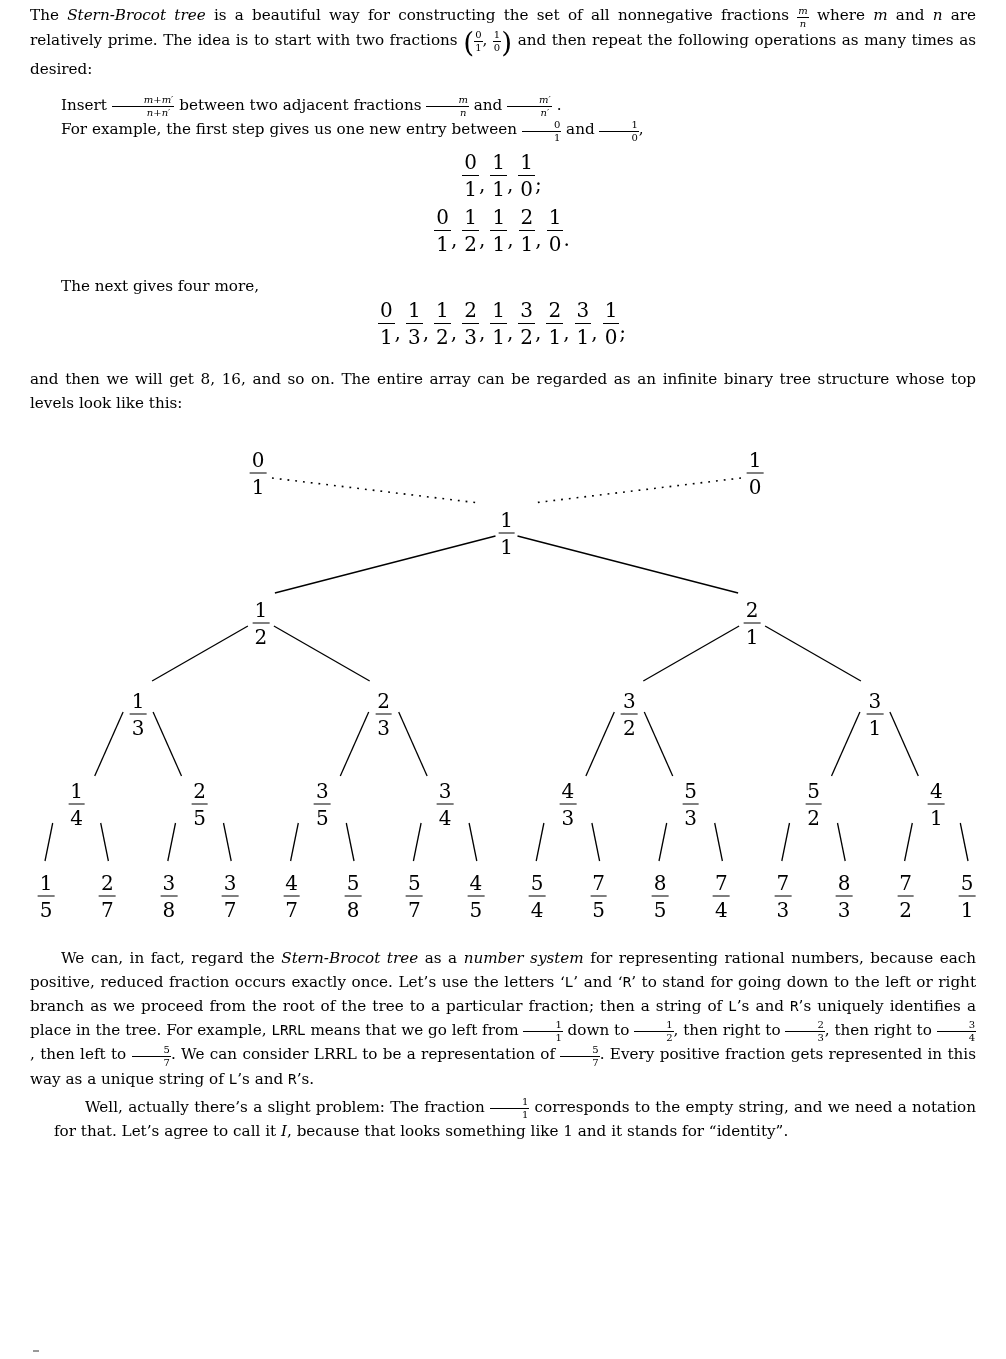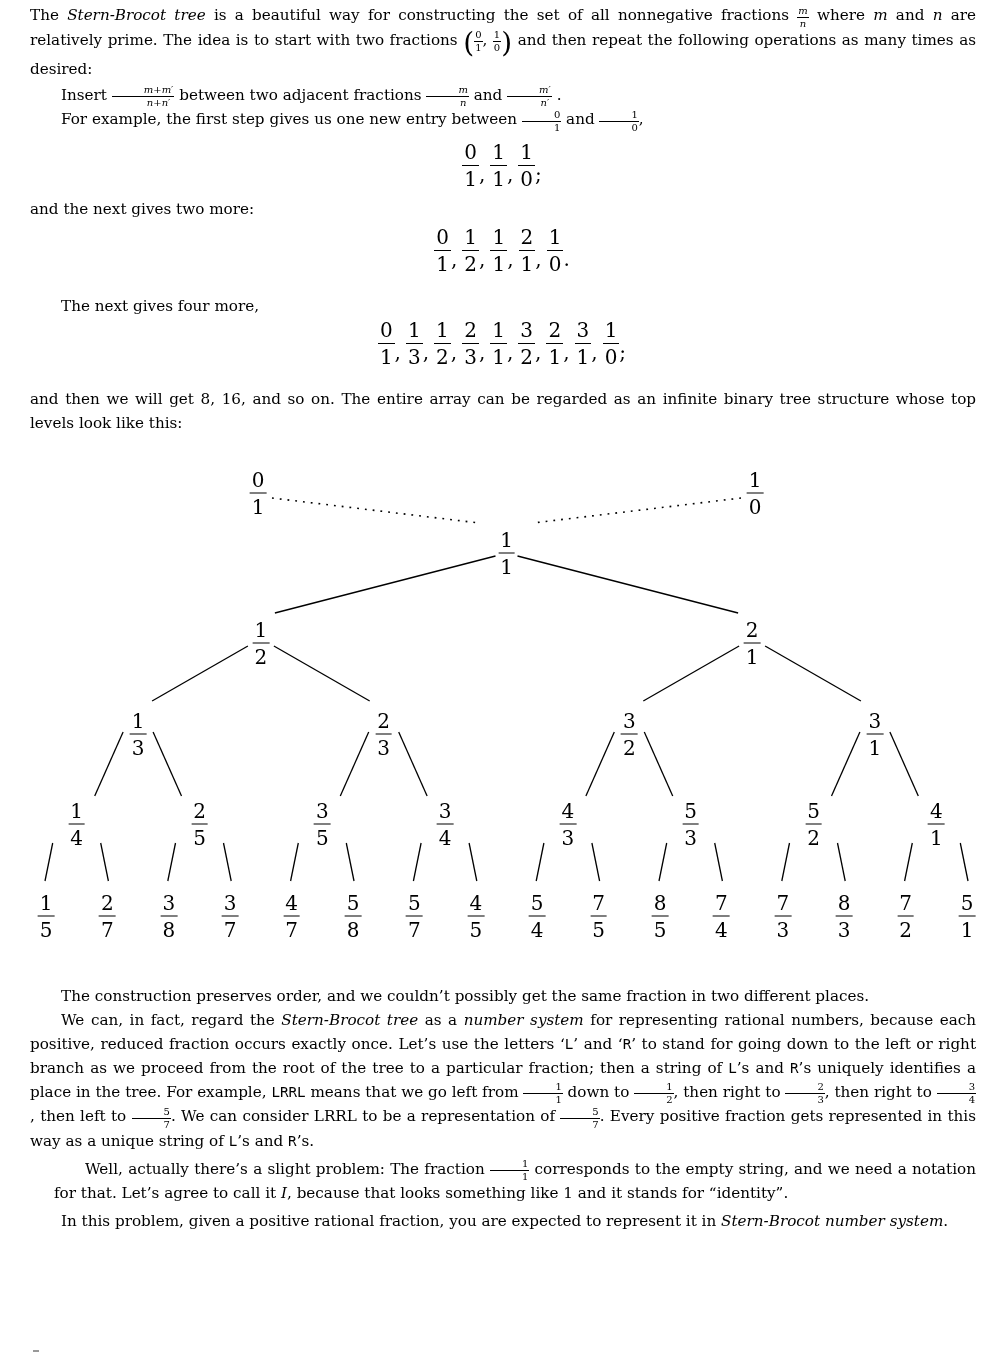--- a/index.html
+++ b/index.html
@@ -36,24 +36,23 @@
          font-size:20px;line-height:1;white-space:nowrap;}
   .tfrac .fn{display:block;padding:0 2px 3px;}
   .tfrac .fd{display:block;border-top:1.6px solid #000;padding:3px 2px 0;}
   .mark{position:absolute;left:33px;top:1350px;width:6px;height:2px;background:#999;}
 </style>
 </head>
 <body>
 
 <div id="doc">
     <p class="">The <i>Stern-Brocot tree</i> is a beautiful way for constructing the set of all nonnegative fractions <span class="if it"><span class="fn">m</span><span class="fd">n</span></span> where <i>m</i> and <i>n</i> are relatively prime. The idea is to start with two fractions <span class="bigp">(</span><span class="if"><span class="fn">0</span><span class="fd">1</span></span>, <span class="if"><span class="fn">1</span><span class="fd">0</span></span><span class="bigp">)</span> and then repeat the following operations as many times as desired:</p>
-    <p class="indent" style="margin-top: 2px;">Insert <span class="if it"><span class="fn">m+m′</span><span class="fd">n+n′</span></span> between two adjacent fractions <span class="if it"><span class="fn">m</span><span class="fd">n</span></span> and <span class="if it"><span class="fn">m′</span><span class="fd">n′</span></span> .</p>
+    <p class="indent" style="margin-top: 12px;">Insert <span class="if it"><span class="fn">m+m′</span><span class="fd">n+n′</span></span> between two adjacent fractions <span class="if it"><span class="fn">m</span><span class="fd">n</span></span> and <span class="if it"><span class="fn">m′</span><span class="fd">n′</span></span> .</p>
     <p class="indent">For example, the first step gives us one new entry between <span class="if"><span class="fn">0</span><span class="fd">1</span></span> and <span class="if"><span class="fn">1</span><span class="fd">0</span></span>,</p>
     <div class="eq" style="margin-top: 10px;"><span class="frac"><span class="fn">0</span><span class="fd">1</span></span><span class="sep">,</span><span class="frac"><span class="fn">1</span><span class="fd">1</span></span><span class="sep">,</span><span class="frac"><span class="fn">1</span><span class="fd">0</span></span><span class="sep">;</span></div>
-    <p class="" style="margin-top: 6px;">and the next gives two more:</p>
     <div class="eq" style="margin-top: 6px;"><span class="frac"><span class="fn">0</span><span class="fd">1</span></span><span class="sep">,</span><span class="frac"><span class="fn">1</span><span class="fd">2</span></span><span class="sep">,</span><span class="frac"><span class="fn">1</span><span class="fd">1</span></span><span class="sep">,</span><span class="frac"><span class="fn">2</span><span class="fd">1</span></span><span class="sep">,</span><span class="frac"><span class="fn">1</span><span class="fd">0</span></span><span class="sep">.</span></div>
     <p class="indent" style="margin-top: 20px;">The next gives four more,</p>
     <div class="eq" style="margin-top: 2px;"><span class="frac"><span class="fn">0</span><span class="fd">1</span></span><span class="sep">,</span><span class="frac"><span class="fn">1</span><span class="fd">3</span></span><span class="sep">,</span><span class="frac"><span class="fn">1</span><span class="fd">2</span></span><span class="sep">,</span><span class="frac"><span class="fn">2</span><span class="fd">3</span></span><span class="sep">,</span><span class="frac"><span class="fn">1</span><span class="fd">1</span></span><span class="sep">,</span><span class="frac"><span class="fn">3</span><span class="fd">2</span></span><span class="sep">,</span><span class="frac"><span class="fn">2</span><span class="fd">1</span></span><span class="sep">,</span><span class="frac"><span class="fn">3</span><span class="fd">1</span></span><span class="sep">,</span><span class="frac"><span class="fn">1</span><span class="fd">0</span></span><span class="sep">;</span></div>
     <p class="" style="margin-top: 20px;">and then we will get 8, 16, and so on.  The entire array can be regarded as an infinite binary tree structure whose top levels look like this:</p>
     <div class="figure" style="margin-top: 26px;">
       <svg width="1006" height="505">
         <line x1="272" y1="37" x2="479" y2="62" stroke="#000" stroke-width="1.6" stroke-dasharray="1.8 6"></line>
         <line x1="741" y1="37" x2="533" y2="62" stroke="#000" stroke-width="1.6" stroke-dasharray="1.8 6"></line>
         <line x1="495.5" y1="95" x2="274.90000000000003" y2="152" stroke="#000" stroke-width="1.3"></line>
         <line x1="517.5" y1="95" x2="738.1" y2="152" stroke="#000" stroke-width="1.3"></line>
@@ -212,18 +211,16 @@
       </span>
       <span class="tfrac" style="left: 905.6px; top: 455px;">
         <span class="fn">7</span>
         <span class="fd">2</span>
       </span>
       <span class="tfrac" style="left: 967px; top: 455px;">
         <span class="fn">5</span>
         <span class="fd">1</span>
       </span>
     </div>
-    <p class="indent" style="margin-top: 18px;">The construction preserves order, and we couldn’t possibly get the same fraction in two different places.</p>
     <p class="indent">We can, in fact, regard the <i>Stern-Brocot tree</i> as a <i>number system</i> for representing rational numbers, because each positive, reduced fraction occurs exactly once. Let’s use the letters ‘<code>L</code>’ and ‘<code>R</code>’ to stand for going down to the left or right branch as we proceed from the root of the tree to a particular fraction; then a string of <code>L</code>’s and <code>R</code>’s uniquely identifies a place in the tree. For example, <code>LRRL</code> means that we go left from <span class="if"><span class="fn">1</span><span class="fd">1</span></span> down to <span class="if"><span class="fn">1</span><span class="fd">2</span></span>, then right to <span class="if"><span class="fn">2</span><span class="fd">3</span></span>, then right to <span class="if"><span class="fn">3</span><span class="fd">4</span></span>, then left to <span class="if"><span class="fn">5</span><span class="fd">7</span></span>. We can consider LRRL to be a representation of <span class="if"><span class="fn">5</span><span class="fd">7</span></span>. Every positive fraction gets represented in this way as a unique string of <code>L</code>’s and <code>R</code>’s.</p>
     <p class="indent" style="margin-top: 4px; margin-left: 24px;">Well, actually there’s a slight problem: The fraction <span class="if"><span class="fn">1</span><span class="fd">1</span></span> corresponds to the empty string, and we need a notation for that. Let’s agree to call it <i>I</i>, because that looks something like 1 and it stands for “identity”.</p>
-    <p class="indent" style="margin-top: 4px;">In this problem, given a positive rational fraction, you are expected to represent it in <i>Stern-Brocot number system</i>.</p>
   </div>
 <div class="mark"></div>
 
 </body></html>

